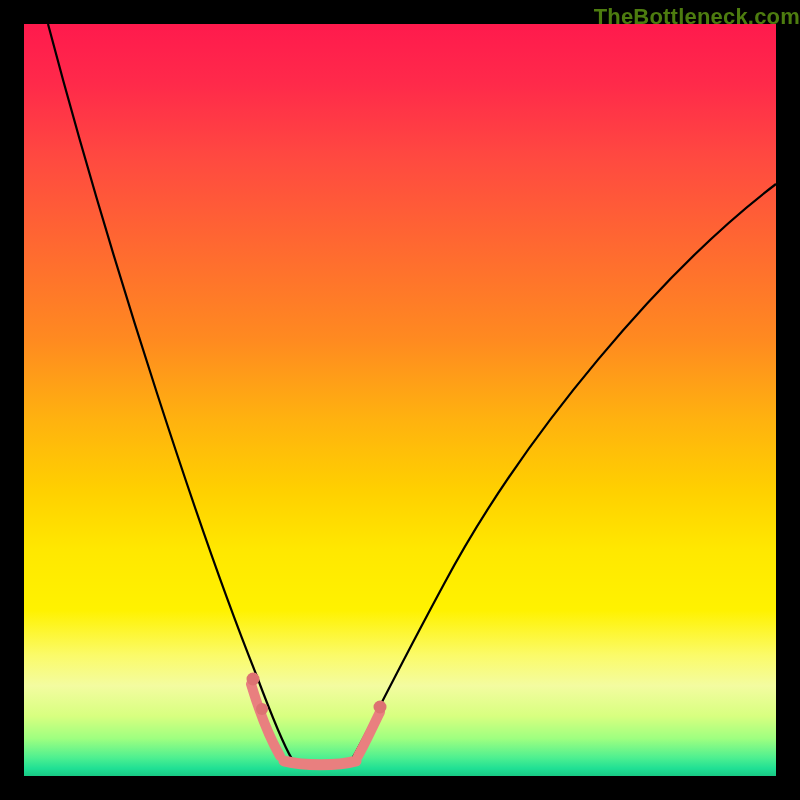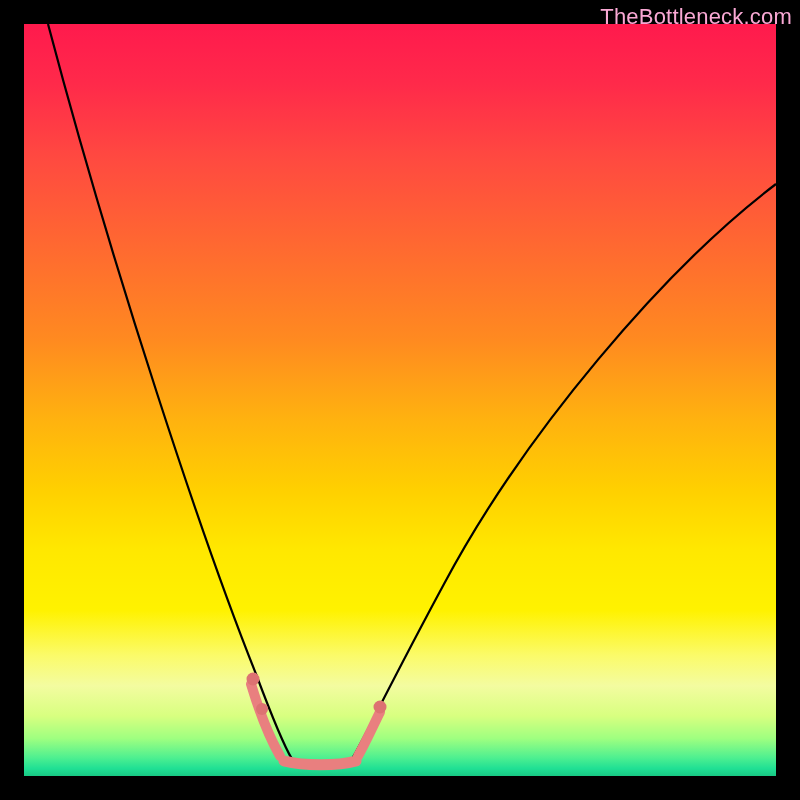--- a/index.html
+++ b/index.html
@@ -41,25 +41,25 @@
       #d8ff80 92%,
       #9fff80 95%,
       #50f090 97.5%,
       #20e094 99%,
       #18c884 100%
     );
   }
   .watermark {
     position: absolute;
     top: 4px;
-    right: 8px;
-    color: #f9a8d4;
+    right: 0;
+    color: #4d7c0f;
     font-size: 22px;
     letter-spacing: 0.2px;
-    font-weight: 400;
+    font-weight: 700;
     user-select: none;
   }
   svg.curves {
     position: absolute;
     left: 0;
     top: 0;
     width: 752px;
     height: 752px;
   }
 </style>

